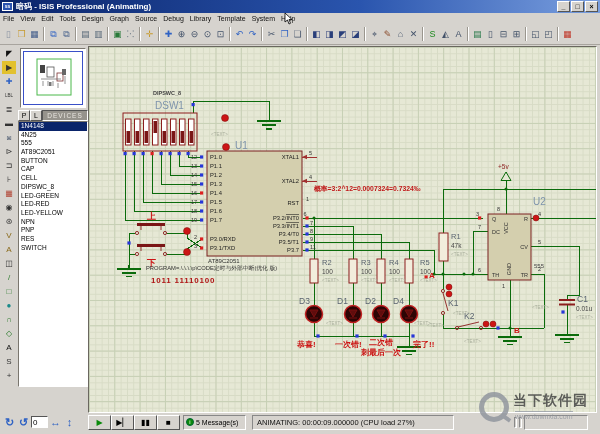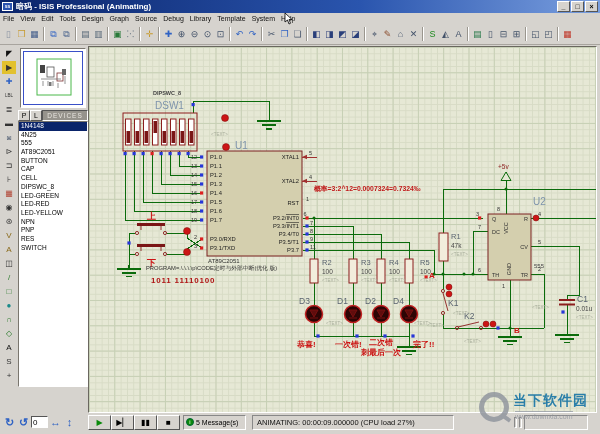--- a/index.html
+++ b/index.html
@@ -33,21 +33,21 @@
 .playbtn{width:23px;height:15px;background:#d6d3ce;border:1px solid;border-color:#fff #555 #555 #fff;text-align:center;line-height:13px;font-size:8px;flex:none}
 .msgbox{width:63px;height:15px;border:1px solid;border-color:#888 #fff #fff #888;margin-left:3px;display:flex;align-items:center;font-size:7px;flex:none;white-space:nowrap}
 .gdot{width:8px;height:8px;border-radius:50%;background:#0a8a0a;border:1px solid #063;color:#fff;font-size:6px;line-height:7px;text-align:center;margin:0 2px 0 2px;flex:none}
 .statbox{width:202px;height:15px;border:1px solid;border-color:#888 #fff #fff #888;margin-left:6px;line-height:13px;padding-left:4px;font-size:7.5px;color:#111;flex:none;white-space:nowrap}
 .endbox{width:64px;height:15px;border:1px solid;border-color:#888 #fff #fff #888;margin-left:2px;flex:none}
 .ticks{margin-left:60px;display:flex;gap:2px}
 .tick{width:3px;height:11px;border:1px solid;border-color:#888 #fff #fff #888}
 .watermark{position:absolute;left:479px;top:388px;width:122px;height:46px;pointer-events:none;opacity:.82;z-index:50}
 .wmring{position:absolute;left:0px;top:4px;width:30px;height:30px;border:5px solid #8f949d;border-radius:50%}
 .wmtail{position:absolute;left:22px;top:28px;width:10px;height:4px;background:#8f949d;transform:rotate(35deg)}
-.wmtext{position:absolute;left:34px;top:4px;font-size:14px;font-weight:bold;color:#0369a1;letter-spacing:1px;white-space:nowrap}
+.wmtext{position:absolute;left:34px;top:4px;font-size:14px;font-weight:bold;color:#404040;letter-spacing:1px;white-space:nowrap}
 .wmurl{position:absolute;left:36px;top:23px;font-size:7px;color:#8f949d;border-top:1px solid #9aa0a8;padding-top:1px;white-space:nowrap}
 .cursor{position:absolute;left:284px;top:12px;z-index:60}
 svg text{font-family:"Liberation Sans",sans-serif}
 .wires{shape-rendering:crispEdges}
 </style>
 </head>
 <body>
 
 <div class="titlebar">
   <div class="appicon">ss</div>

